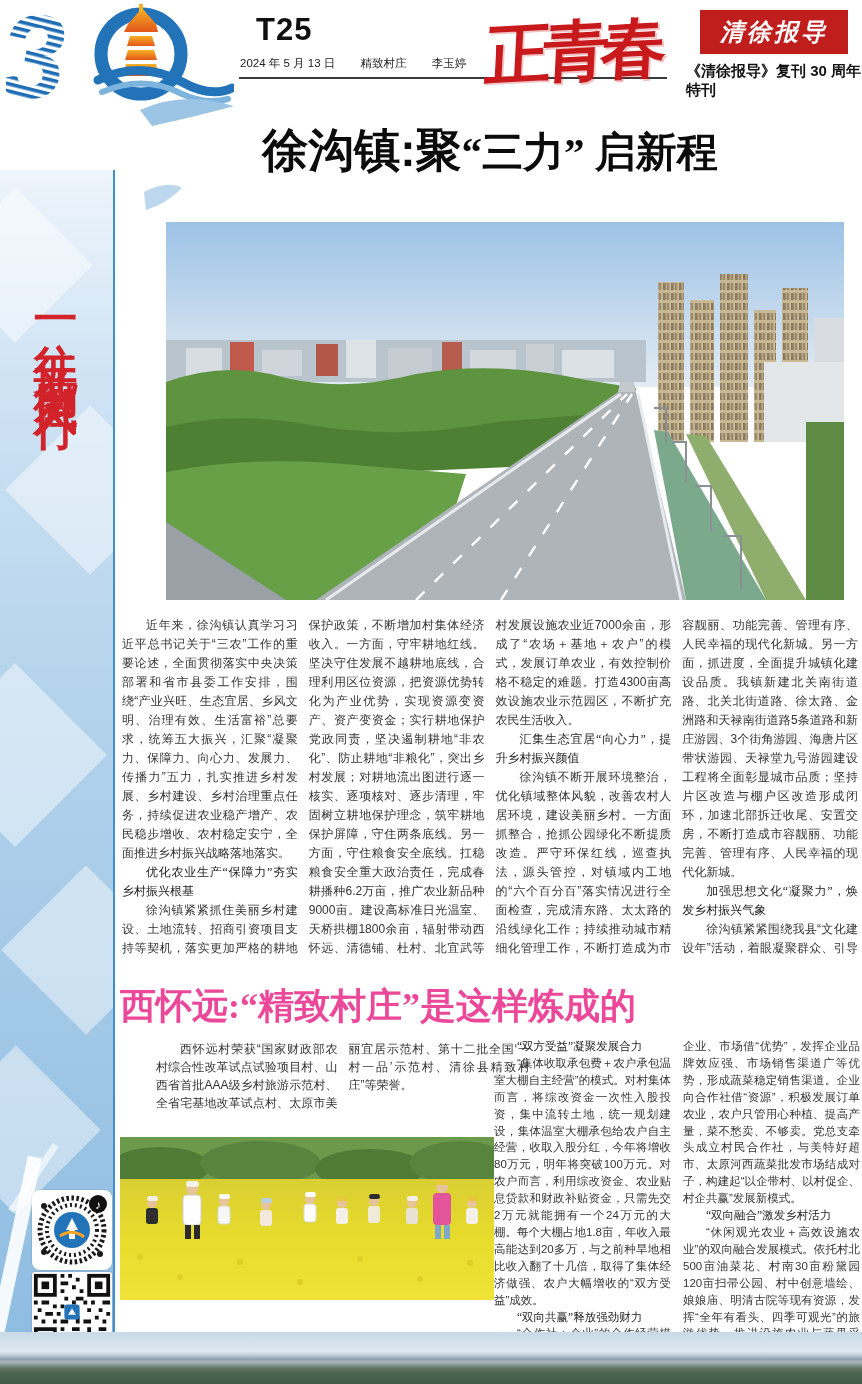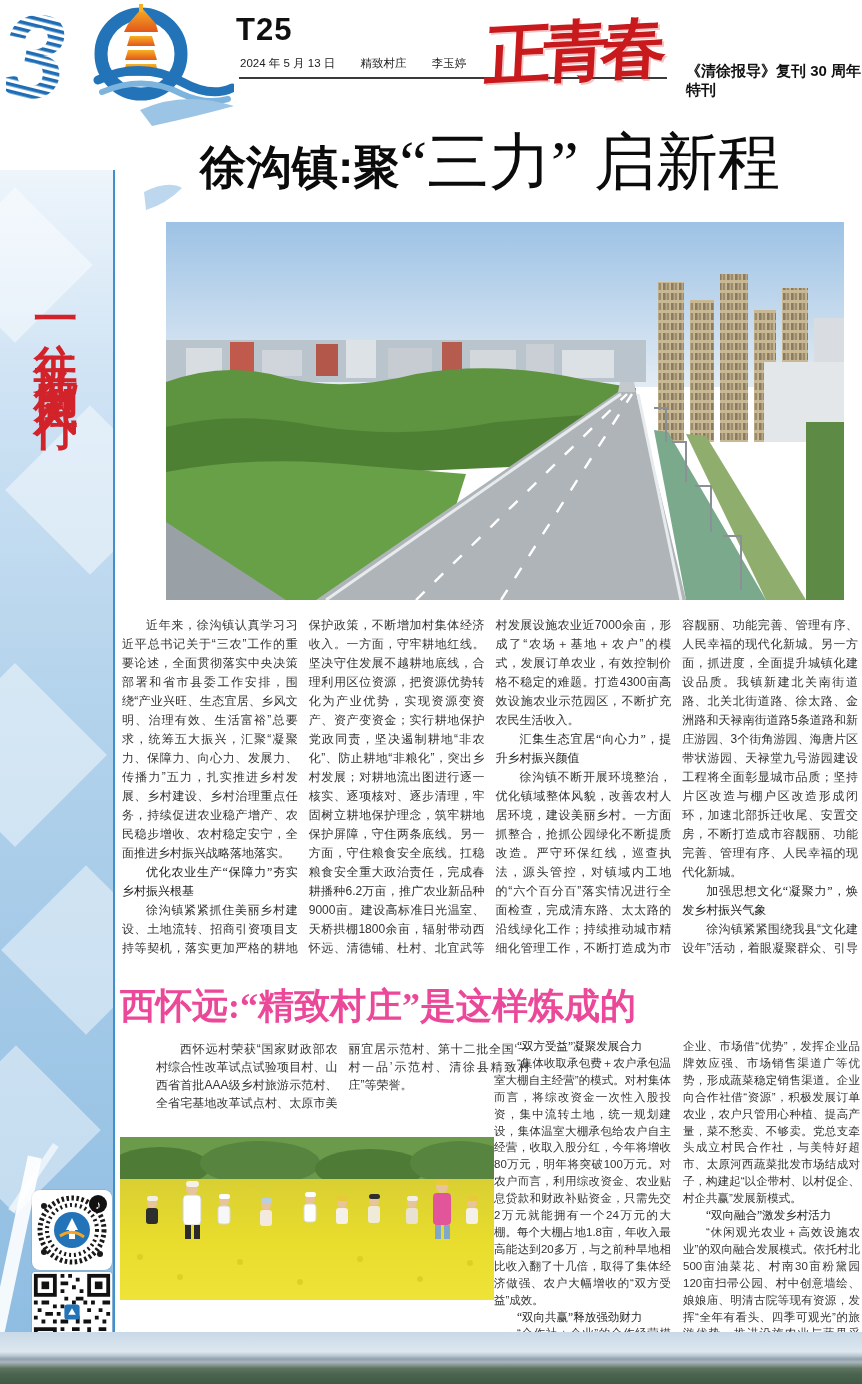--- a/index.html
+++ b/index.html
@@ -1,35 +1,35 @@
 <!DOCTYPE html>
 <html><head>
 <meta charset="utf-8">
 <style>
   html,body{margin:0;padding:0;background:#e9e9e9;}
   #page{position:relative;width:862px;height:1384px;background:#ffffff;overflow:hidden;
         font-family:"Liberation Sans","DejaVu Sans",sans-serif;}
   
-  .t25{position:absolute;left:236px;top:12px;font-size:31px;font-weight:bold;color:#101010;letter-spacing:1px;}
+  .t25{position:absolute;left:256px;top:12px;font-size:31px;font-weight:bold;color:#101010;letter-spacing:1px;}
   .dateline{position:absolute;left:240px;top:56px;font-size:11.5px;color:#222;}
   .dateline span{margin-right:22px;}
   .rule{position:absolute;left:239px;top:77px;width:428px;height:1.5px;background:#3a3a3a;}
   .masthead{position:absolute;left:452px;top:2px;width:240px;height:100px;display:flex;align-items:center;justify-content:center;
             font-family:"Liberation Serif","DejaVu Serif",serif;font-weight:900;font-size:66px;color:#c8191c;
             transform:rotate(-3deg) skewX(-6deg);letter-spacing:-8px;text-shadow:2px 2px 0 rgba(200,25,28,.25);}
   .brandbox{position:absolute;left:700px;top:10px;width:148px;height:44px;background:#c01d1d;color:#fff;
             display:flex;align-items:center;justify-content:center;font-family:"Liberation Serif",serif;
             font-weight:900;font-style:italic;font-size:24px;letter-spacing:3px;}
   .brandsub{position:absolute;left:686px;top:62px;width:176px;font-size:15px;color:#111;font-weight:bold;}
   .logo30{position:absolute;left:6px;top:2px;}
   .swash{position:absolute;left:138px;top:92px;}
   
   .headline1{position:absolute;left:130px;top:120px;width:720px;text-align:center;white-space:nowrap;color:#0b0b0b;}
   .headline1 .h-strong{font-size:46px;font-weight:900;font-family:"Liberation Sans",sans-serif;}
-  .headline1 .h-rest{font-size:62px;font-weight:400;font-family:"Liberation Serif","DejaVu Serif",serif;}
+  .headline1 .h-rest{font-size:41px;font-weight:700;font-family:"Liberation Serif","DejaVu Serif",serif;}
   
   .photo1{position:absolute;left:166px;top:222px;width:678px;height:378px;}
   .photo2{position:absolute;left:120px;top:1137px;width:374px;height:163px;}
   .photo-bottom{position:absolute;left:0;top:1332px;width:862px;height:52px;
      background:
        linear-gradient(180deg,#c9d9e7 0%,#dde7ef 38%,#b9c6cf 46%,#8fa0ad 52%,#aab6bd 58%,#5d7460 70%,#49634e 82%,#3f5a46 100%);}
   .photo-bottom::after{content:"";position:absolute;left:0;top:46%;width:100%;height:5px;
      background:repeating-linear-gradient(90deg,#7c8fa0 0 14px,#9aa9b6 14px 22px,#72really 0);opacity:.55;}
   
   .art1-text{position:absolute;left:122px;top:616px;width:736px;height:352px;overflow:hidden;
@@ -87,20 +87,21 @@
   </svg>
 
   <div class="t25">T25</div>
   <div class="dateline">
     <span>2024 年 5 月 13 日</span>
     <span>精致村庄</span>
     <span>李玉婷</span>
   </div>
   <div class="rule"></div>
   <div class="masthead">正青春</div>
+  <div class="brandbox">清徐报导</div>
   <div class="brandsub">《清徐报导》复刊 30 周年特刊</div>
 
   <div class="headline1">
     <span class="h-strong">徐沟镇:聚</span><span class="h-rest">“三力” 启新程</span>
   </div>
 
   <svg class="photo1" viewBox="0 0 678 378" preserveAspectRatio="none">
     <defs>
       <linearGradient id="sky1" x1="0" y1="0" x2="0" y2="1">
         <stop offset="0" stop-color="#9dc2e5"></stop>

